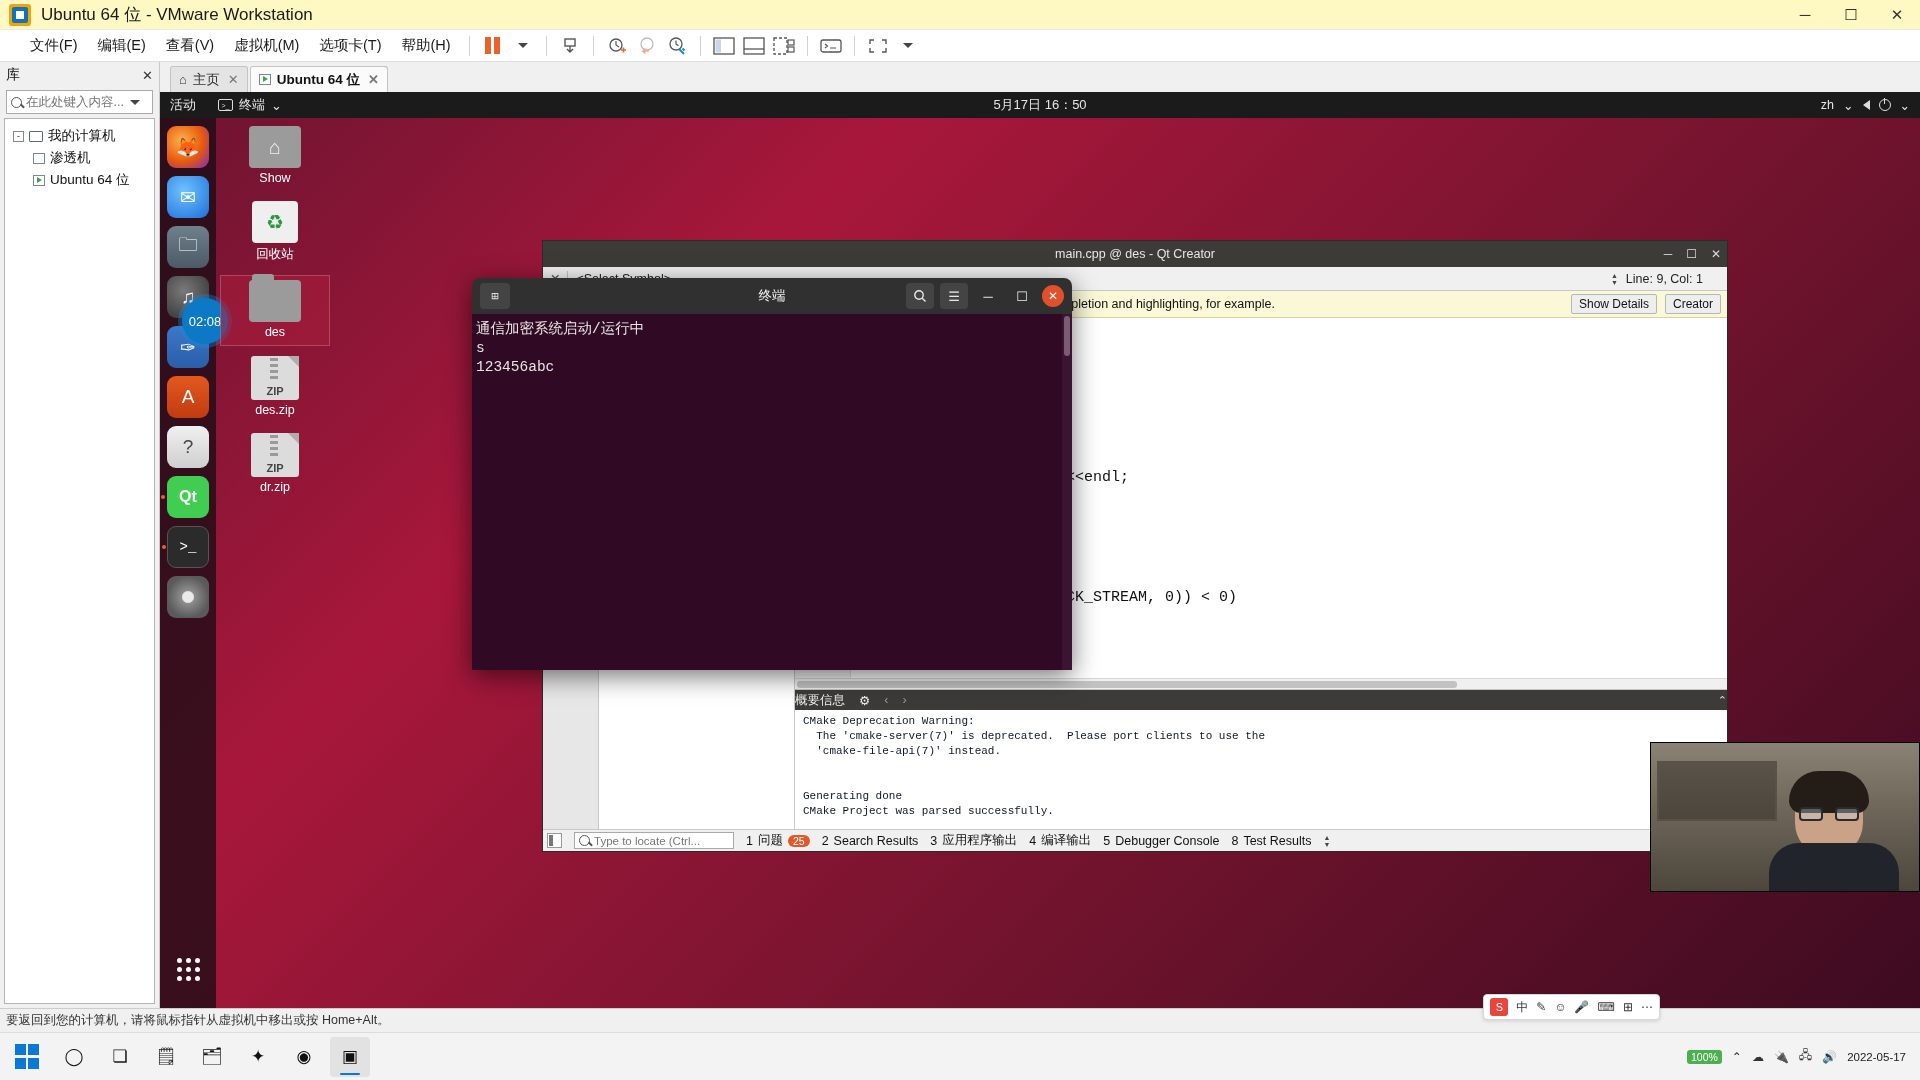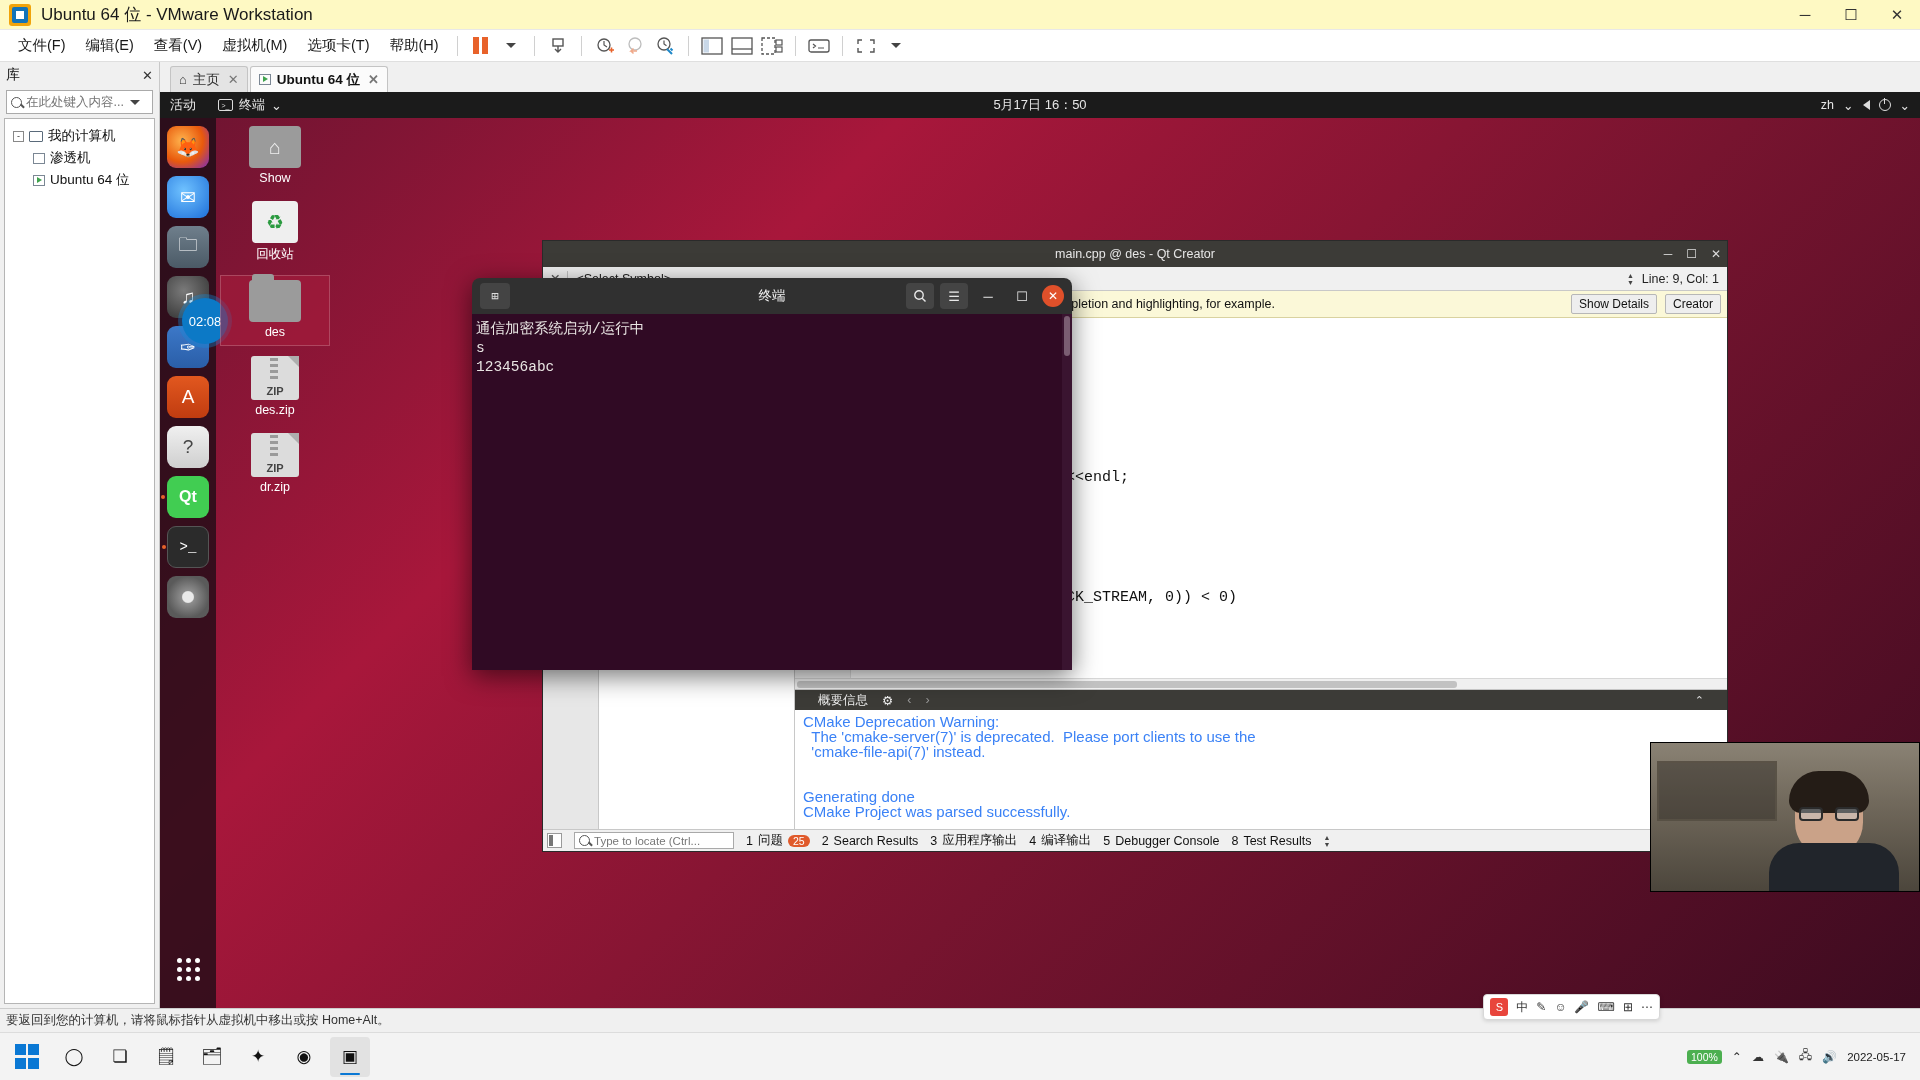--- a/index.html
+++ b/index.html
@@ -17,21 +17,21 @@
   .vm-titlebar { height: 30px; background: #fef9c3; display: flex; align-items: center; border-bottom: 1px solid #e8e8e8; }
   .vm-logo { width: 22px; height: 22px; margin-left: 9px; margin-right: 10px; position: relative; }
   .vm-logo .sq-out { position: absolute; inset: 0; background: #f0a30a; border-radius: 3px; }
   .vm-logo .sq-mid { position: absolute; left: 3px; top: 3px; right: 3px; bottom: 3px; background: #1273b8; border-radius: 2px; }
   .vm-logo .sq-in { position: absolute; left: 7px; top: 7px; width: 8px; height: 8px; background: #ffffff; }
   .vm-title-text { font-size: 17px; color: #1a1a1a; }
   .vm-win-btns { margin-left: auto; display: flex; height: 30px; }
   .vm-win-btn { width: 46px; height: 30px; display: flex; align-items: center; justify-content: center; font-size: 15px; color: #333; }
 
   
-  .vm-menubar { height: 32px; background: #fff; display: flex; align-items: center; padding-left: 8px; border-bottom: 1px solid #dfdfdf; }
+  .vm-menubar { height: 32px; background: #fff; display: flex; align-items: center; padding-left: 20px; border-bottom: 1px solid #dfdfdf; }
   .vm-menu-item { padding: 4px 10px; font-size: 14.5px; color: #1a1a1a; }
   .vm-menu-sep { width: 1px; height: 20px; background: #d0d0d0; margin: 0 8px; }
   .vm-tool { width: 30px; height: 26px; display: flex; align-items: center; justify-content: center; }
   .pause-icon { display: flex; gap: 3px; }
   .pause-icon span { display: block; width: 6px; height: 17px; background: #e8622a; }
   .caret-down { width: 0; height: 0; border-left: 5px solid transparent; border-right: 5px solid transparent; border-top: 5px solid #444; }
 
   
   .vm-body { flex: 1; display: flex; background: #f0f0f0; min-height: 0; }
 
@@ -107,21 +107,21 @@
   .ring-timer { position: absolute; left: 22px; top: 180px; width: 46px; height: 46px; border-radius: 50%; background: #0c79c6; color: #fff; font-size: 13px; display: flex; align-items: center; justify-content: center; box-shadow: 0 0 0 4px rgba(20,140,220,0.35); }
 
   
   .qt-window { position: absolute; left: 382px; top: 122px; width: 1186px; height: 612px; background: #f0f0f0; border: 1px solid #2a2a2a; display: flex; flex-direction: column; }
   .qt-titlebar { height: 26px; background: #3c3b37; color: #e6e6e6; font-size: 12.5px; display: flex; align-items: center; justify-content: center; position: relative; }
   .qt-win-ctrls { position: absolute; right: 6px; top: 0; height: 26px; display: flex; align-items: center; gap: 14px; color: #ddd; font-size: 12px; }
   .qt-toolrow { height: 24px; background: #f0f0f0; border-bottom: 1px solid #c8c8c8; display: flex; align-items: center; font-size: 12.5px; color: #222; }
   .qt-toolrow .x { padding: 0 7px; color: #555; }
   .qt-sep-v { width: 1px; height: 16px; background: #c0c0c0; }
   .qt-symbol { padding: 0 8px; }
-  .qt-lineinfo { margin-left: auto; display: flex; align-items: center; gap: 8px; padding-right: 8px; }
+  .qt-lineinfo { margin-left: auto; display: flex; align-items: center; gap: 8px; padding-right: 24px; }
   .updown { display: flex; flex-direction: column; font-size: 7px; line-height: 7px; color: #444; }
 
   .qt-main { flex: 1; display: flex; min-height: 0; }
   .qt-modebar { width: 56px; background: #e7e7e7; border-right: 1px solid #c8c8c8; display: flex; flex-direction: column; align-items: center; padding-top: 6px; gap: 10px; }
   .mode-btn { width: 46px; text-align: center; font-size: 10.5px; color: #333; }
   .kit-ico { width: 28px; height: 24px; margin: 0 auto 2px auto; background: #cfcfcf; border-radius: 3px; position: relative; }
   .kit-ico::after { content: ""; position: absolute; left: 7px; top: 16px; width: 14px; height: 4px; background: #9c9c9c; border-radius: 0 0 2px 2px; }
   .play-tri { width: 0; height: 0; border-left: 18px solid #3cb44a; border-top: 11px solid transparent; border-bottom: 11px solid transparent; }
   .play-tri.dbg { border-left-color: #4aa94a; }
   .hammer { font-size: 19px; color: #c49a3a; }
@@ -137,24 +137,24 @@
   .info-btn { border: 1px solid #b7b7b7; background: #eee; padding: 2px 7px; font-size: 12px; border-radius: 2px; }
 
   .code-area { flex: 1; background: #ffffff; display: flex; min-height: 0; position: relative; overflow: hidden; }
   .gutter { width: 56px; background: #f3f3f3; border-right: 1px solid #e2e2e2; text-align: right; padding-right: 7px; font-family: "Liberation Mono", monospace; font-size: 13.5px; color: #8b8b8b; padding-top: 4px; }
   .code-lines { flex: 1; font-family: "Liberation Mono", monospace; font-size: 15px; line-height: 24px; padding: 4px 0 0 8px; white-space: pre; overflow: hidden; }
   .c-cmt { color: #2e7d32; }
   .hscroll { height: 11px; background: #f0f0f0; border-top: 1px solid #d7d7d7; position: relative; }
   .hscroll .thumb { position: absolute; left: 2px; top: 2px; height: 7px; width: 660px; background: #c2c2c2; border-radius: 3px; }
 
   .out-pane { height: 140px; background: #fff; border-top: 1px solid #c5c5c5; display: flex; flex-direction: column; }
-  .out-head { height: 20px; background: #3c3b37; color: #f0f0f0; font-size: 12.5px; display: flex; align-items: center; padding: 0 23px; gap: 14px; }
+  .out-head { height: 20px; background: #3c3b37; color: #f0f0f0; font-size: 12.5px; display: flex; align-items: center; padding: 0 0; gap: 14px; }
   .out-head .nav { color: #9a9a9a; }
   .out-head .collapse { margin-left: auto; color: #ddd; font-size: 11px; }
-  .out-body { flex: 1; font-family: Liberation Sans, sans-serif; font-size: 15px; padding: 4px 8px; line-height: 15px; white-space: pre-wrap; color: #3b82f6; }
+  .out-body { flex: 1; font-family: Liberation Mono, monospace; font-size: 11px; padding: 4px 8px; line-height: 15px; white-space: pre-wrap; color: #0f172a; }
 
   .qt-status { height: 22px; background: #f0f0f0; border-top: 1px solid #c8c8c8; display: flex; align-items: center; font-size: 12.5px; gap: 12px; padding: 0 4px; }
   .locator { width: 160px; height: 17px; border: 1px solid #a9a9a9; background: #fff; display: flex; align-items: center; gap: 4px; padding: 0 4px; font-size: 11.5px; color: #777; }
   .sq-btn { width: 15px; height: 15px; border: 1px solid #9a9a9a; background: #fff; position: relative; }
   .sq-btn::after { content:""; position:absolute; left:1px; top:1px; bottom:1px; width:4px; background:#777; }
   .status-tab { display: flex; align-items: center; gap: 5px; }
   .badge { background: #e05a2b; color: #fff; border-radius: 8px; font-size: 10.5px; padding: 0 5px; }
 
   
   .term-window { position: absolute; left: 312px; top: 160px; width: 600px; height: 392px; box-shadow: 0 6px 26px rgba(0,0,0,0.55); border-radius: 8px 8px 0 0; overflow: hidden; }

